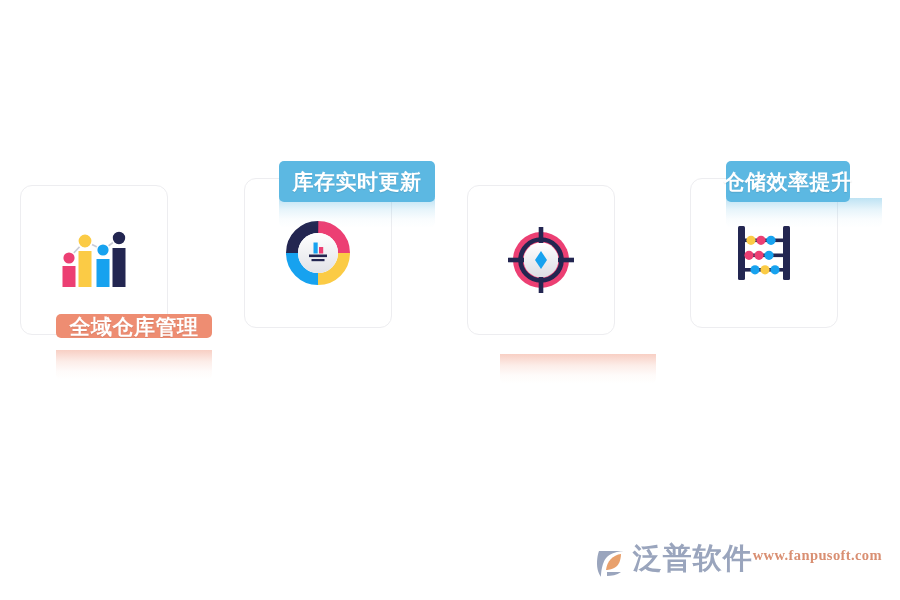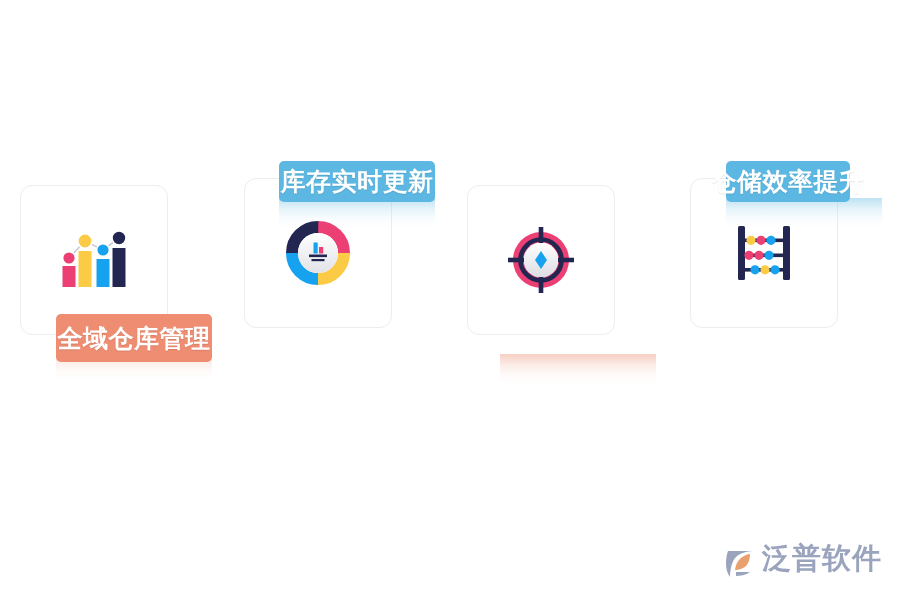--- a/index.html
+++ b/index.html
@@ -39,21 +39,21 @@
     align-items: center;
     justify-content: center;
   }
 
   
   .badge {
     position: absolute;
     box-sizing: border-box;
     border-radius: 5px;
     color: #ffffff;
-    font-size: 25px;
+    font-size: 21px;
     font-weight: bold;
     letter-spacing: 0.5px;
     line-height: 1;
     display: flex;
     align-items: center;
     justify-content: center;
     white-space: nowrap;
     text-shadow: 0 1px 1px rgba(0,0,0,0.10);
     z-index: 6;
   }
@@ -131,21 +131,21 @@
         <rect x="53.5" y="19" width="13" height="39" fill="#232651"></rect>
 
         <circle cx="10" cy="29" r="6.4" fill="#ec3f73" stroke="#ffffff" stroke-width="1.6"></circle>
         <circle cx="26" cy="12" r="7.2" fill="#fbcb45" stroke="#ffffff" stroke-width="1.6"></circle>
         <circle cx="44" cy="21" r="6.4" fill="#17a2ef" stroke="#ffffff" stroke-width="1.6"></circle>
         <circle cx="60" cy="9" r="7.0" fill="#232651" stroke="#ffffff" stroke-width="1.6"></circle>
       </svg>
     </div>
   </div>
   <div class="reflect orange" style="left:56px; top:350px; width:156px; height:30px;"></div>
-  <div class="badge orange" style="left:56px; top:314px; width:156px; height:48px;">
+  <div class="badge orange" style="left:56px; top:314px; width:156px; height:24px;">
     <span>全域仓库管理</span>
   </div>
 
   <div class="card" style="left:244px; top:178px;">
     <div class="icon-wrap">
       <svg width="66" height="66" viewBox="0 0 66 66">
 
         <g fill="none" stroke-width="12">
 
           <circle cx="33" cy="33" r="26" stroke="#ec3f73" stroke-dasharray="40.84 122.52" transform="rotate(-90 33 33)"></circle>
@@ -239,16 +239,17 @@
   <div id="logo">
     <div class="mark">
       <svg width="34" height="32" viewBox="0 0 34 32">
         <path d="M4 3 C4 3 30 3 30 3 C30 3 18 3 12 9 C6 15 6 29 6 29 C6 29 2 24 2 16 C2 8 4 3 4 3 Z" fill="#9aa5bd"></path>
         <path d="M26 6 C18 7 12 13 11 22 C11 22 18 22 22 18 C26 14 26 6 26 6 Z" fill="#e8a06c"></path>
         <path d="M12 24 C16 24 22 24 26 24 C22 27 16 28 12 28 Z" fill="#9aa5bd"></path>
       </svg>
     </div>
     <div class="words">
       <div class="cn">泛普软件</div>
+      <div class="url">www.fanpusoft.com</div>
     </div>
   </div>
 
 </div>
 
 </body></html>

